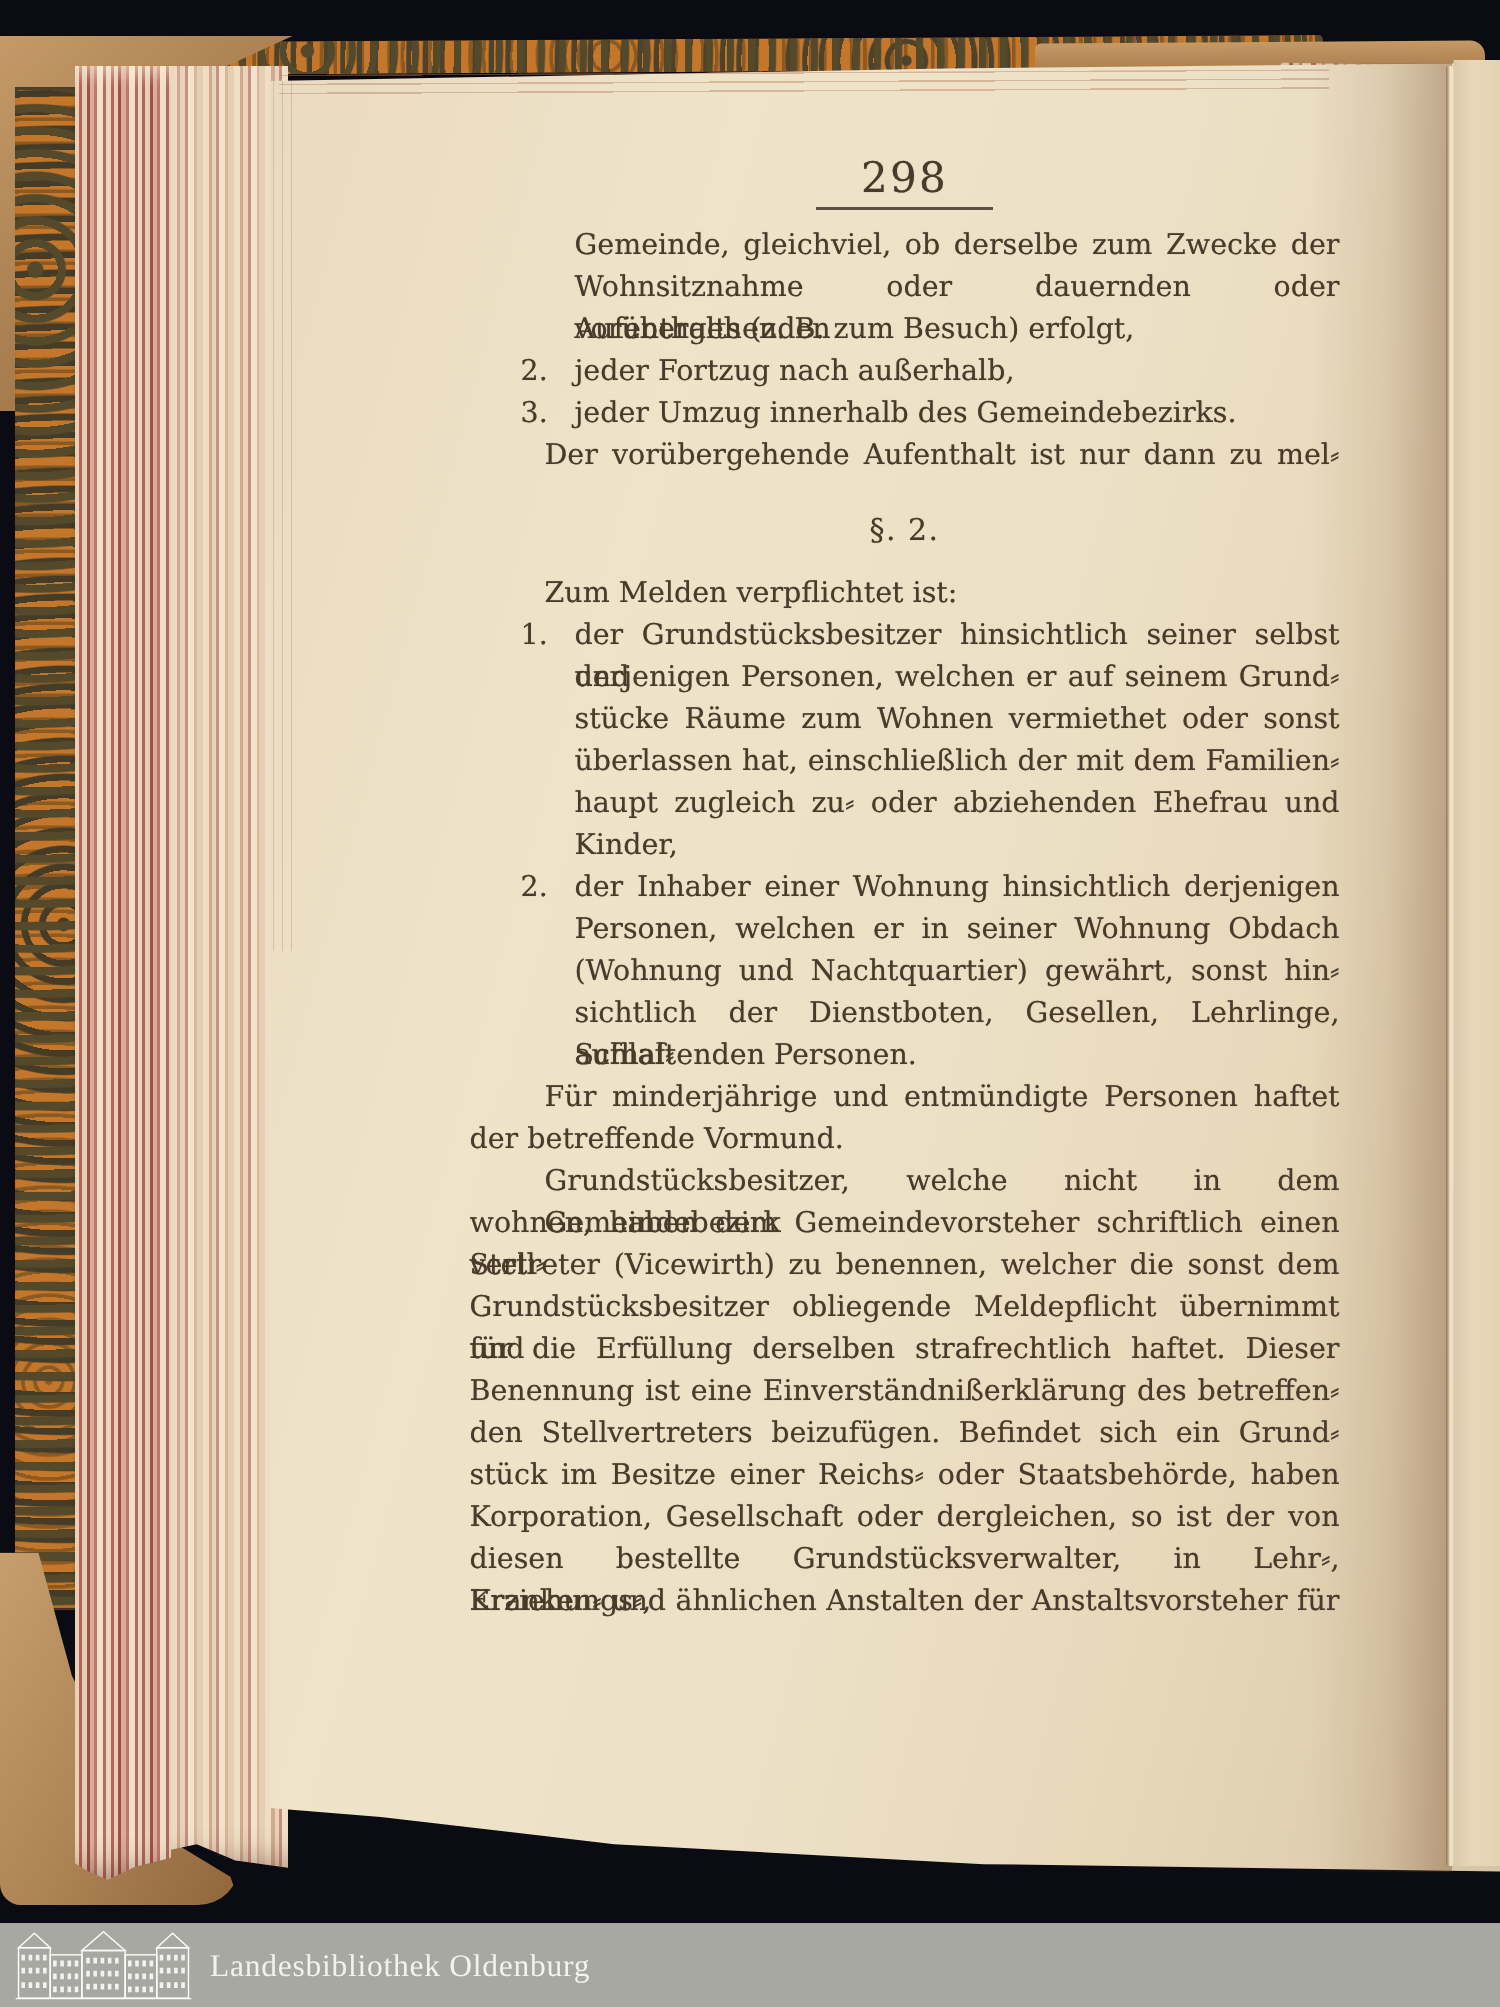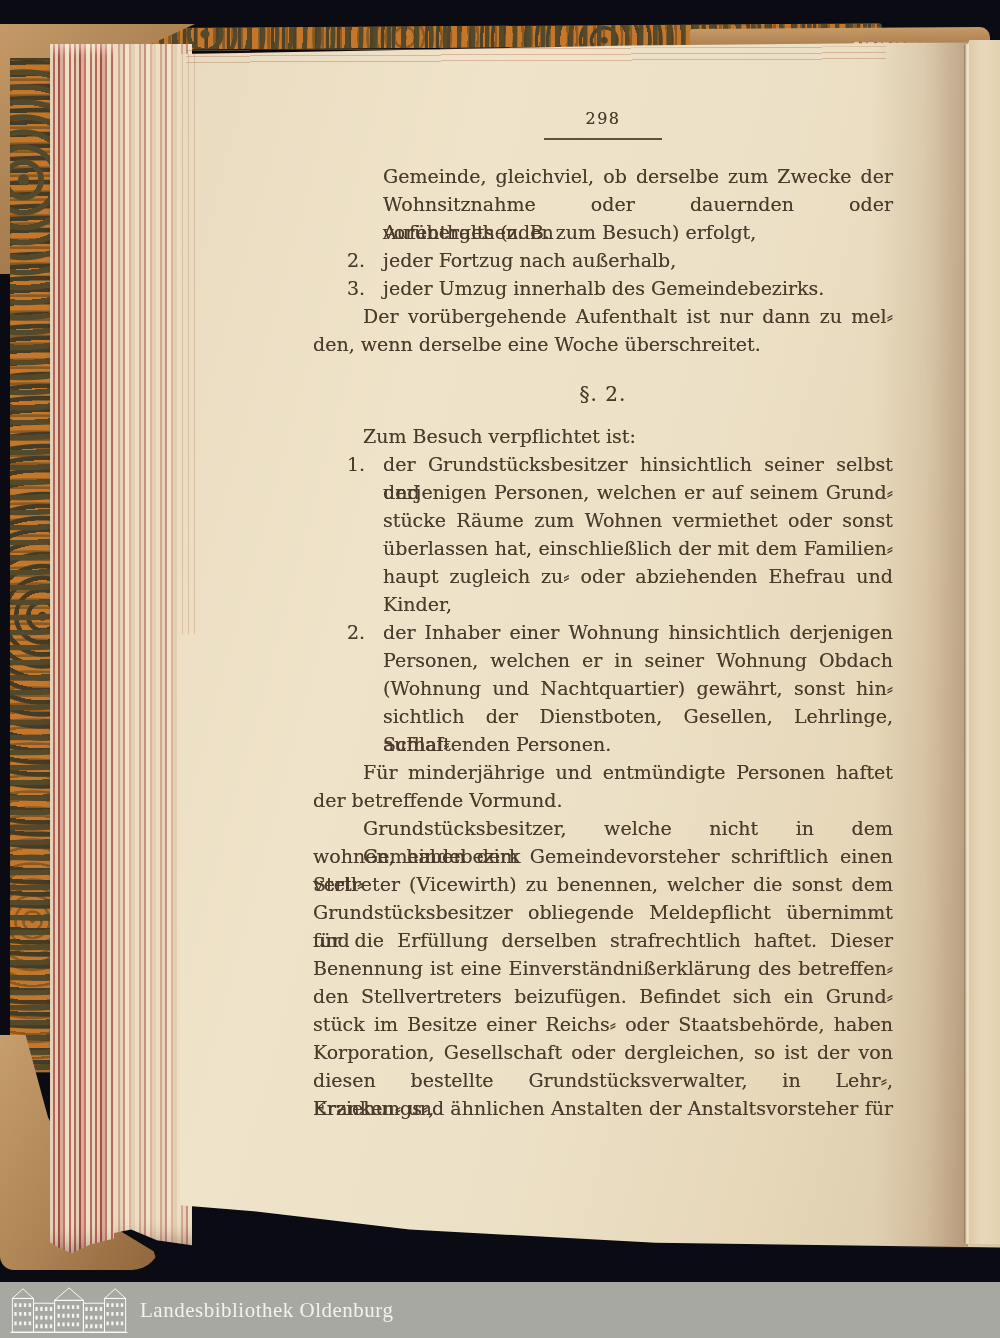--- a/index.html
+++ b/index.html
@@ -97,23 +97,23 @@
   .facing-page{
     position:absolute;left:969px;top:40px;width:31px;height:1204px;
     background:linear-gradient(90deg,#dcc9a9 0%,#e8d8ba 40%,#e3d2b2 100%);
   }
   
   .textblock{
     position:absolute;left:313px;top:106px;width:580px;
     color:var(--ink,#4a3a2b);
     text-shadow:0 0 .5px rgba(74,58,43,.55);
   }
-  .pagenum{font-size:16px;line-height:26px;text-align:center;letter-spacing:1.5px;}
+  .pagenum{font-size:28px;line-height:26px;text-align:center;letter-spacing:1.5px;}
   .pagenum-rule{width:118px;border-top:2px solid #5f5142;margin:6px auto 0;}
-  .lines{margin-top:22px;font-size:19px;}
+  .lines{margin-top:9px;font-size:19px;}
   .line{position:relative;height:28px;line-height:28px;}
   .line .txt{display:block;}
   .line.j .txt{text-align:justify;text-align-last:justify;}
   .line.l .txt{text-align:left;}
   .line .marker{position:absolute;left:34px;top:0;}
   .line.heading{height:28px;margin:22px 0 14px;}
   .line.heading .txt{text-align:center;text-align-last:center;letter-spacing:1px;font-size:20px;}
   
   .footer-bar{
     position:absolute;left:0;top:1282px;width:1000px;height:56px;
@@ -166,28 +166,25 @@
           <span class="marker">2.</span>
           <span class="txt" style="padding-left: 70px;">jeder Fortzug nach außerhalb,</span>
         </div>
         <div class="line l">
           <span class="marker">3.</span>
           <span class="txt" style="padding-left: 70px;">jeder Umzug innerhalb des Gemeindebezirks.</span>
         </div>
         <div class="line j">
           <span class="txt" style="padding-left: 50px;">Der vorübergehende Aufenthalt ist nur dann zu mel⸗</span>
         </div>
-        <div class="line l">
-          <span class="txt">den, wenn derselbe eine Woche überschreitet.</span>
-        </div>
         <div class="line heading">
           <span class="txt">§. 2.</span>
         </div>
         <div class="line l">
-          <span class="txt" style="padding-left: 50px;">Zum Besuch verpflichtet ist:</span>
+          <span class="txt" style="padding-left: 50px;">Zum Melden verpflichtet ist:</span>
         </div>
         <div class="line j">
           <span class="marker">1.</span>
           <span class="txt" style="padding-left: 70px;">der Grundstücksbesitzer hinsichtlich seiner selbst und</span>
         </div>
         <div class="line j">
           <span class="txt" style="padding-left: 70px;">derjenigen Personen, welchen er auf seinem Grund⸗</span>
         </div>
         <div class="line j">
           <span class="txt" style="padding-left: 70px;">stücke Räume zum Wohnen vermiethet oder sonst</span>

